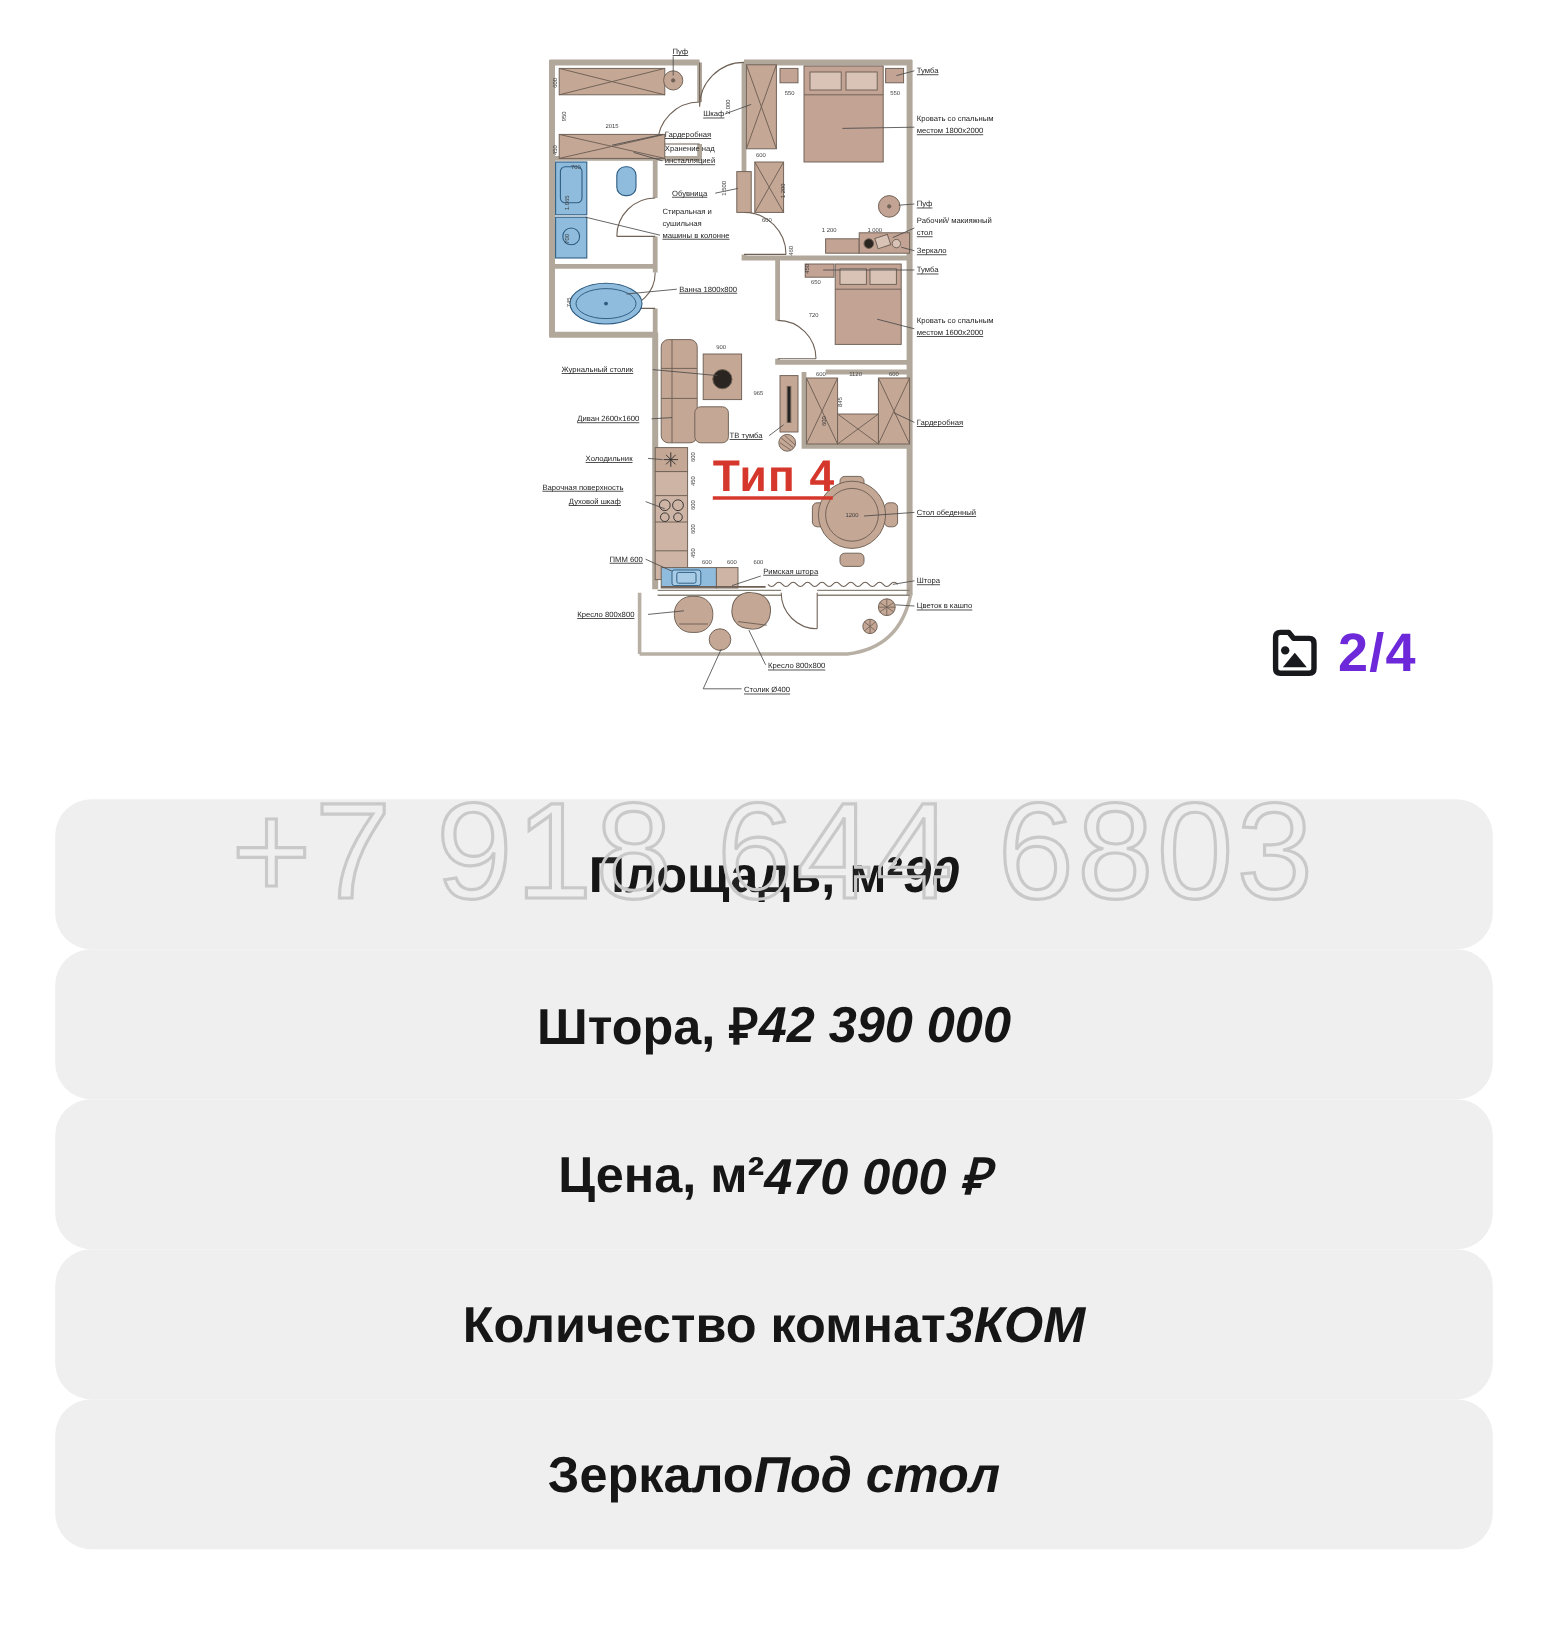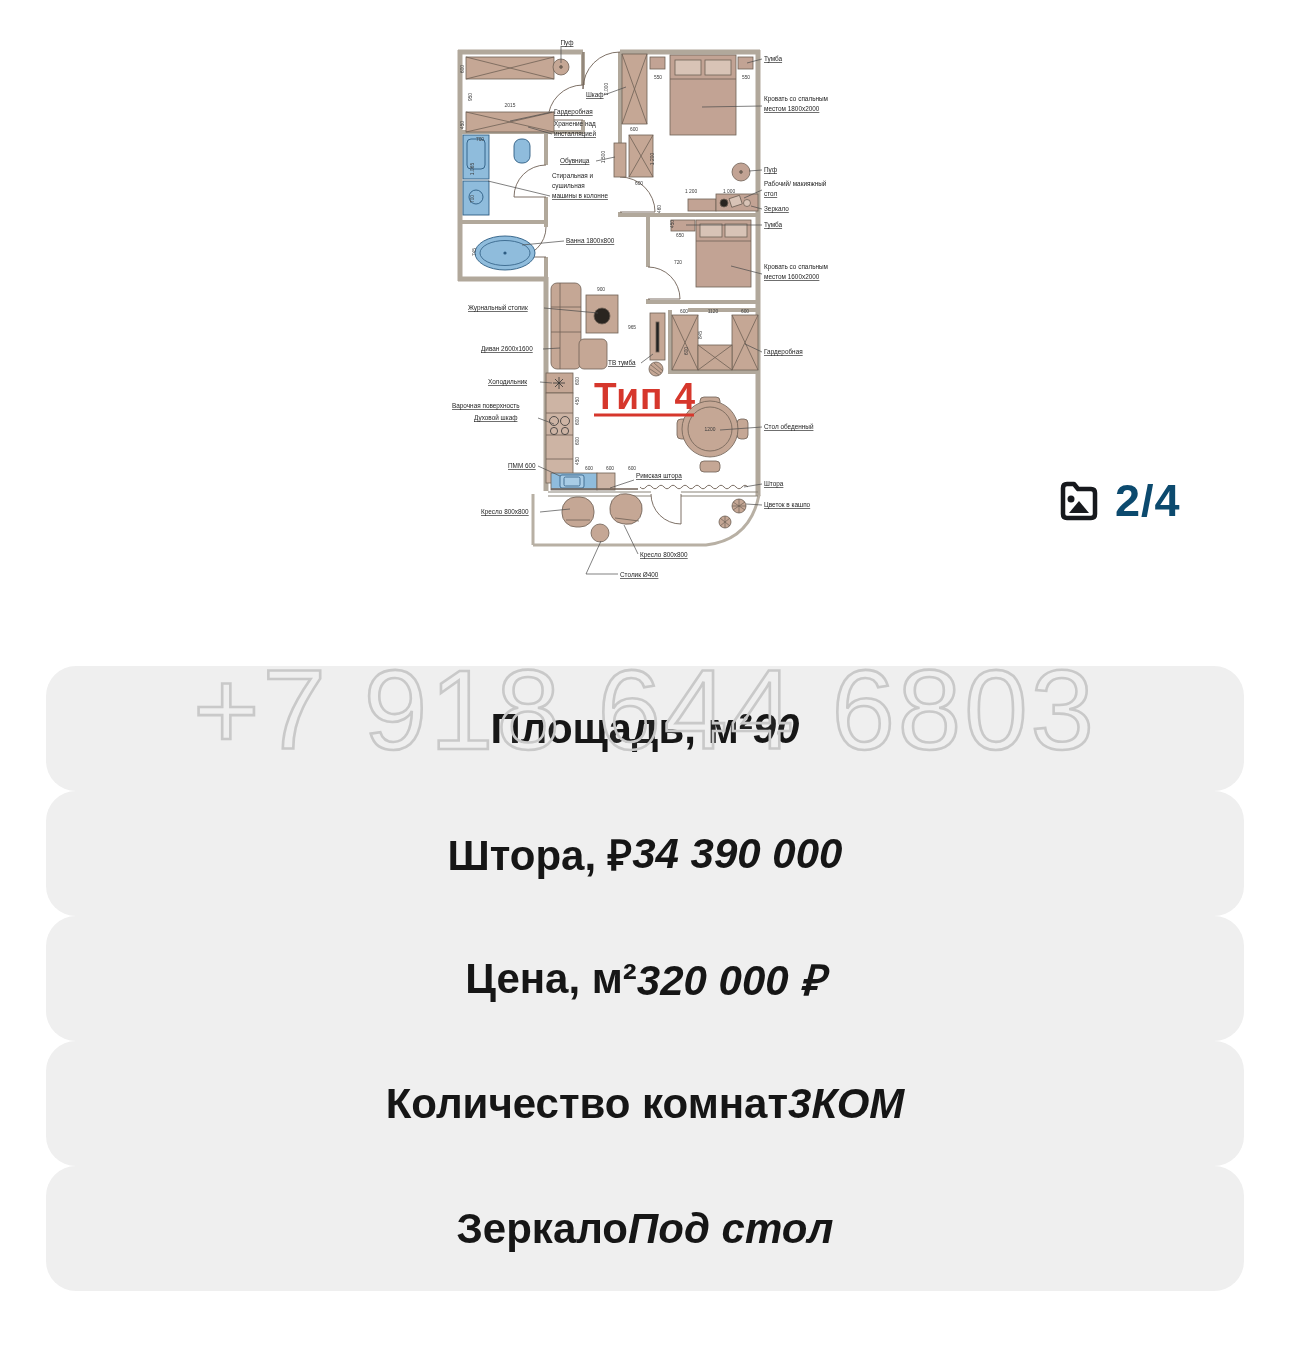--- a/index.html
+++ b/index.html
@@ -8,21 +8,21 @@
     font-family:"Liberation Sans", sans-serif;color:#161616;
   }
   
   .plan{position:absolute;left:448px;top:16px;width:424px;height:586px;}
   .plan svg{width:100%;height:100%;}
   .plan text{font-family:"Liberation Sans", sans-serif;}
   .plan .lbl{font-size:6.4px;fill:#1e1e1e;}
   .plan .dim{font-size:4.9px;fill:#3c3c3c;}
   .plan .type{font-size:37px;font-weight:bold;fill:#d6372c;letter-spacing:1px;}
   
-  .counter{position:absolute;left:1056px;top:475px;display:flex;align-items:center;gap:13px;color:#0c4a6e;}
+  .counter{position:absolute;left:1056px;top:518px;display:flex;align-items:center;gap:13px;color:#6d28d9;}
   .counter .num{font-size:45px;font-weight:700;letter-spacing:1px;}
   
   .rows{position:absolute;left:46px;top:666px;width:1198px;}
   .row{
     height:125px;background:#efefef;border-radius:30px;
     display:flex;align-items:center;justify-content:center;
     padding:0 74px;box-sizing:border-box;font-size:42px;font-weight:700;color:#161616;
   }
   .row .val{text-align:right;font-style:italic;}
   
@@ -269,25 +269,25 @@
 
 <div class="watermark">+7 918 644 6803</div>
 
 <div class="rows">
   <div class="row">
     <span>Площадь, м²</span>
     <span class="val">90</span>
   </div>
   <div class="row">
     <span>Штора, ₽</span>
-    <span class="val">34 390 000</span>
+    <span class="val">42 390 000</span>
   </div>
   <div class="row">
     <span>Цена, м²</span>
-    <span class="val">320 000 ₽</span>
+    <span class="val">470 000 ₽</span>
   </div>
   <div class="row">
     <span>Количество комнат</span>
     <span class="val">3КОМ</span>
   </div>
   <div class="row">
     <span>Зеркало</span>
     <span class="val">Под стол</span>
   </div>
 </div>

